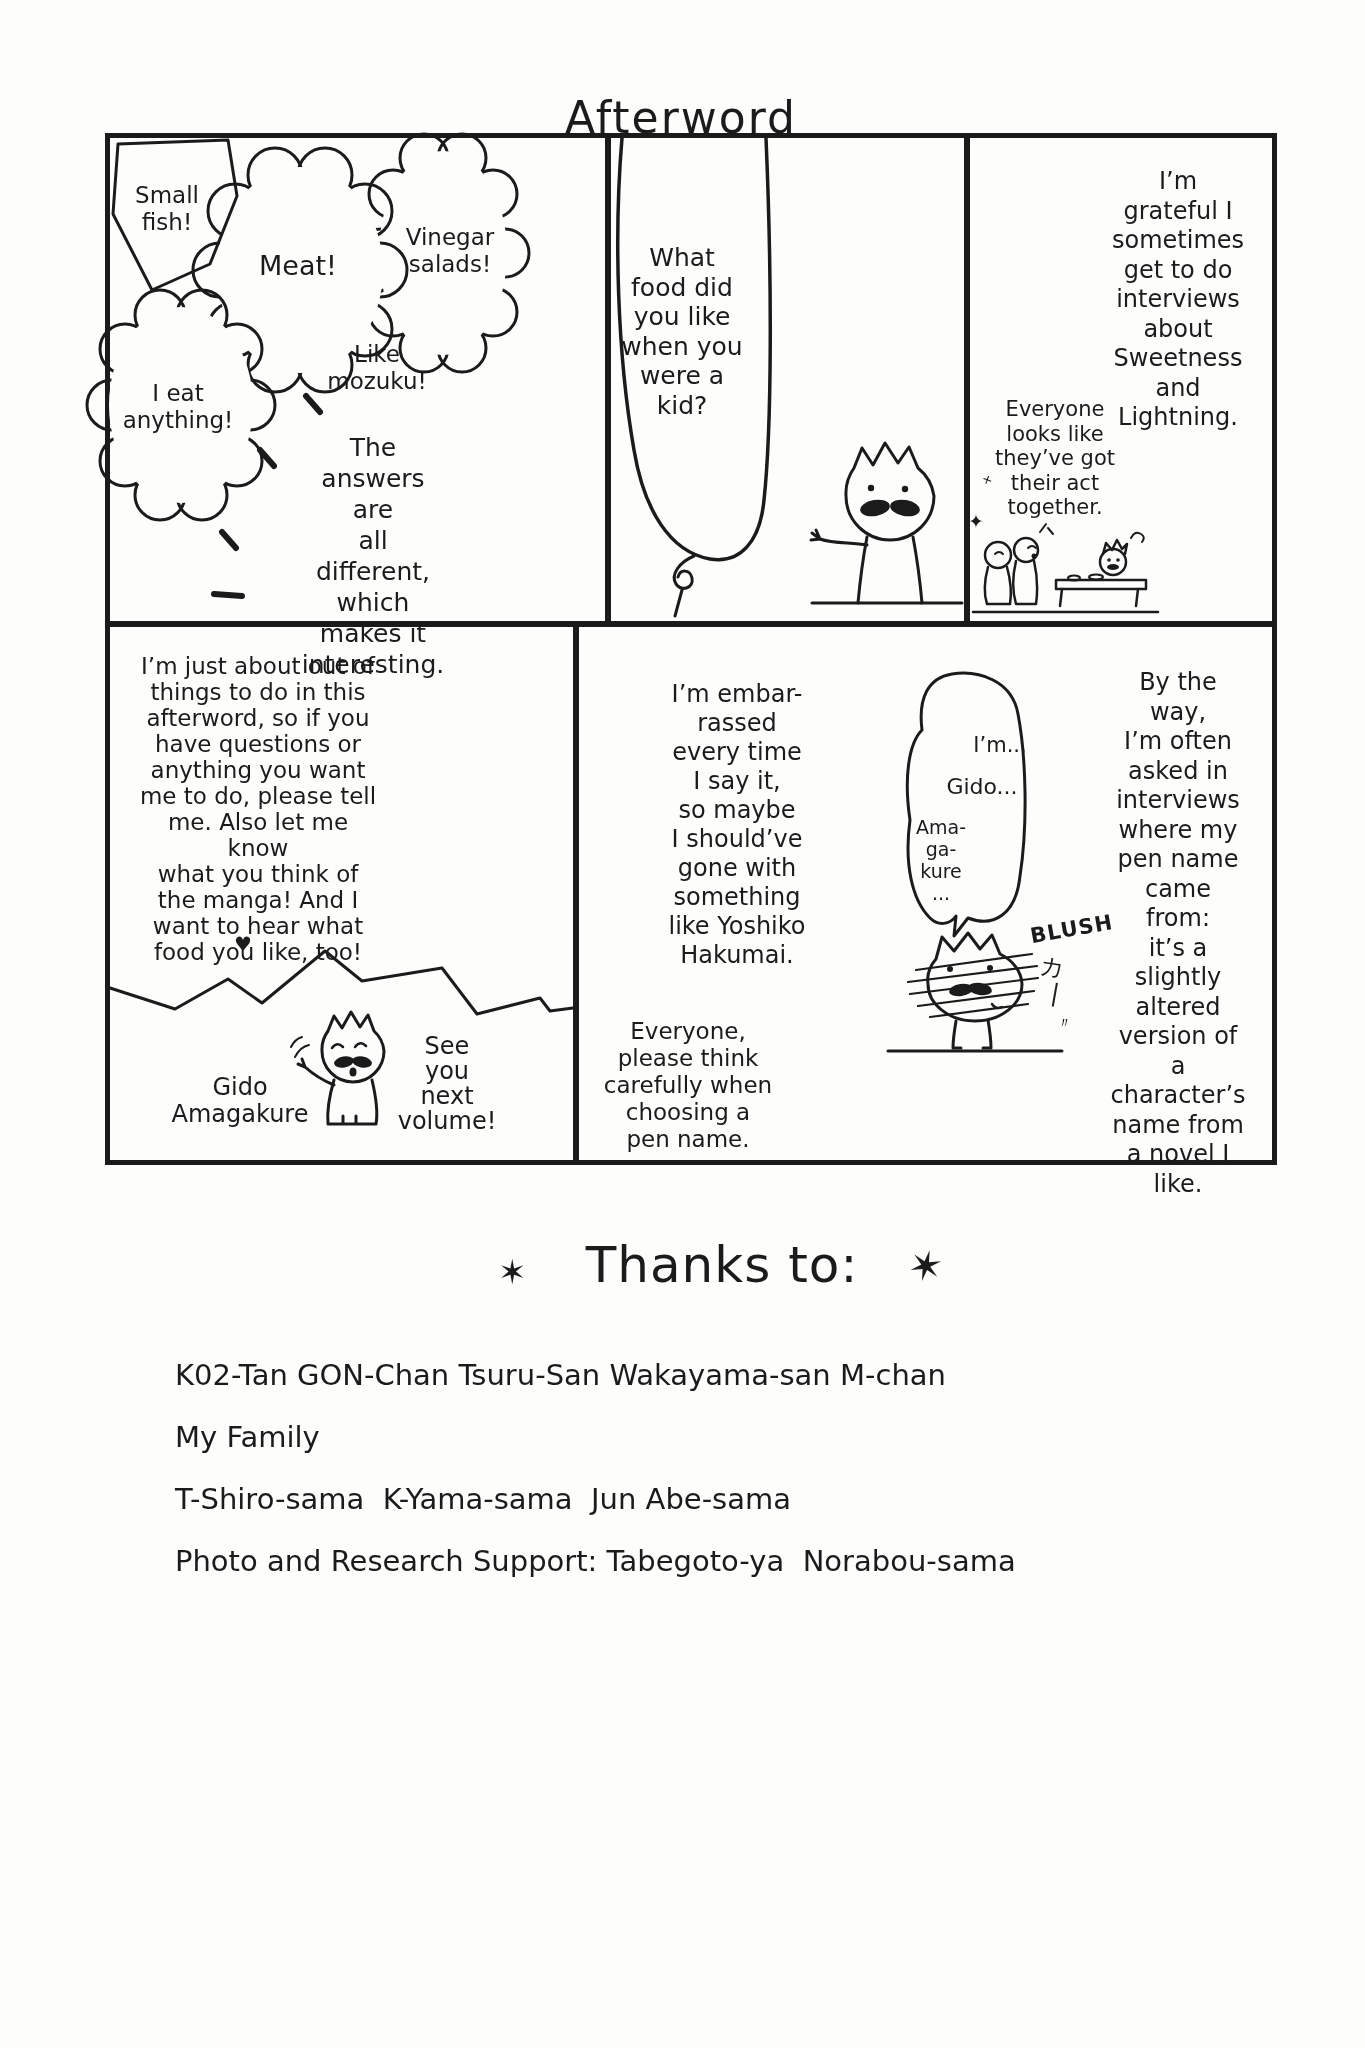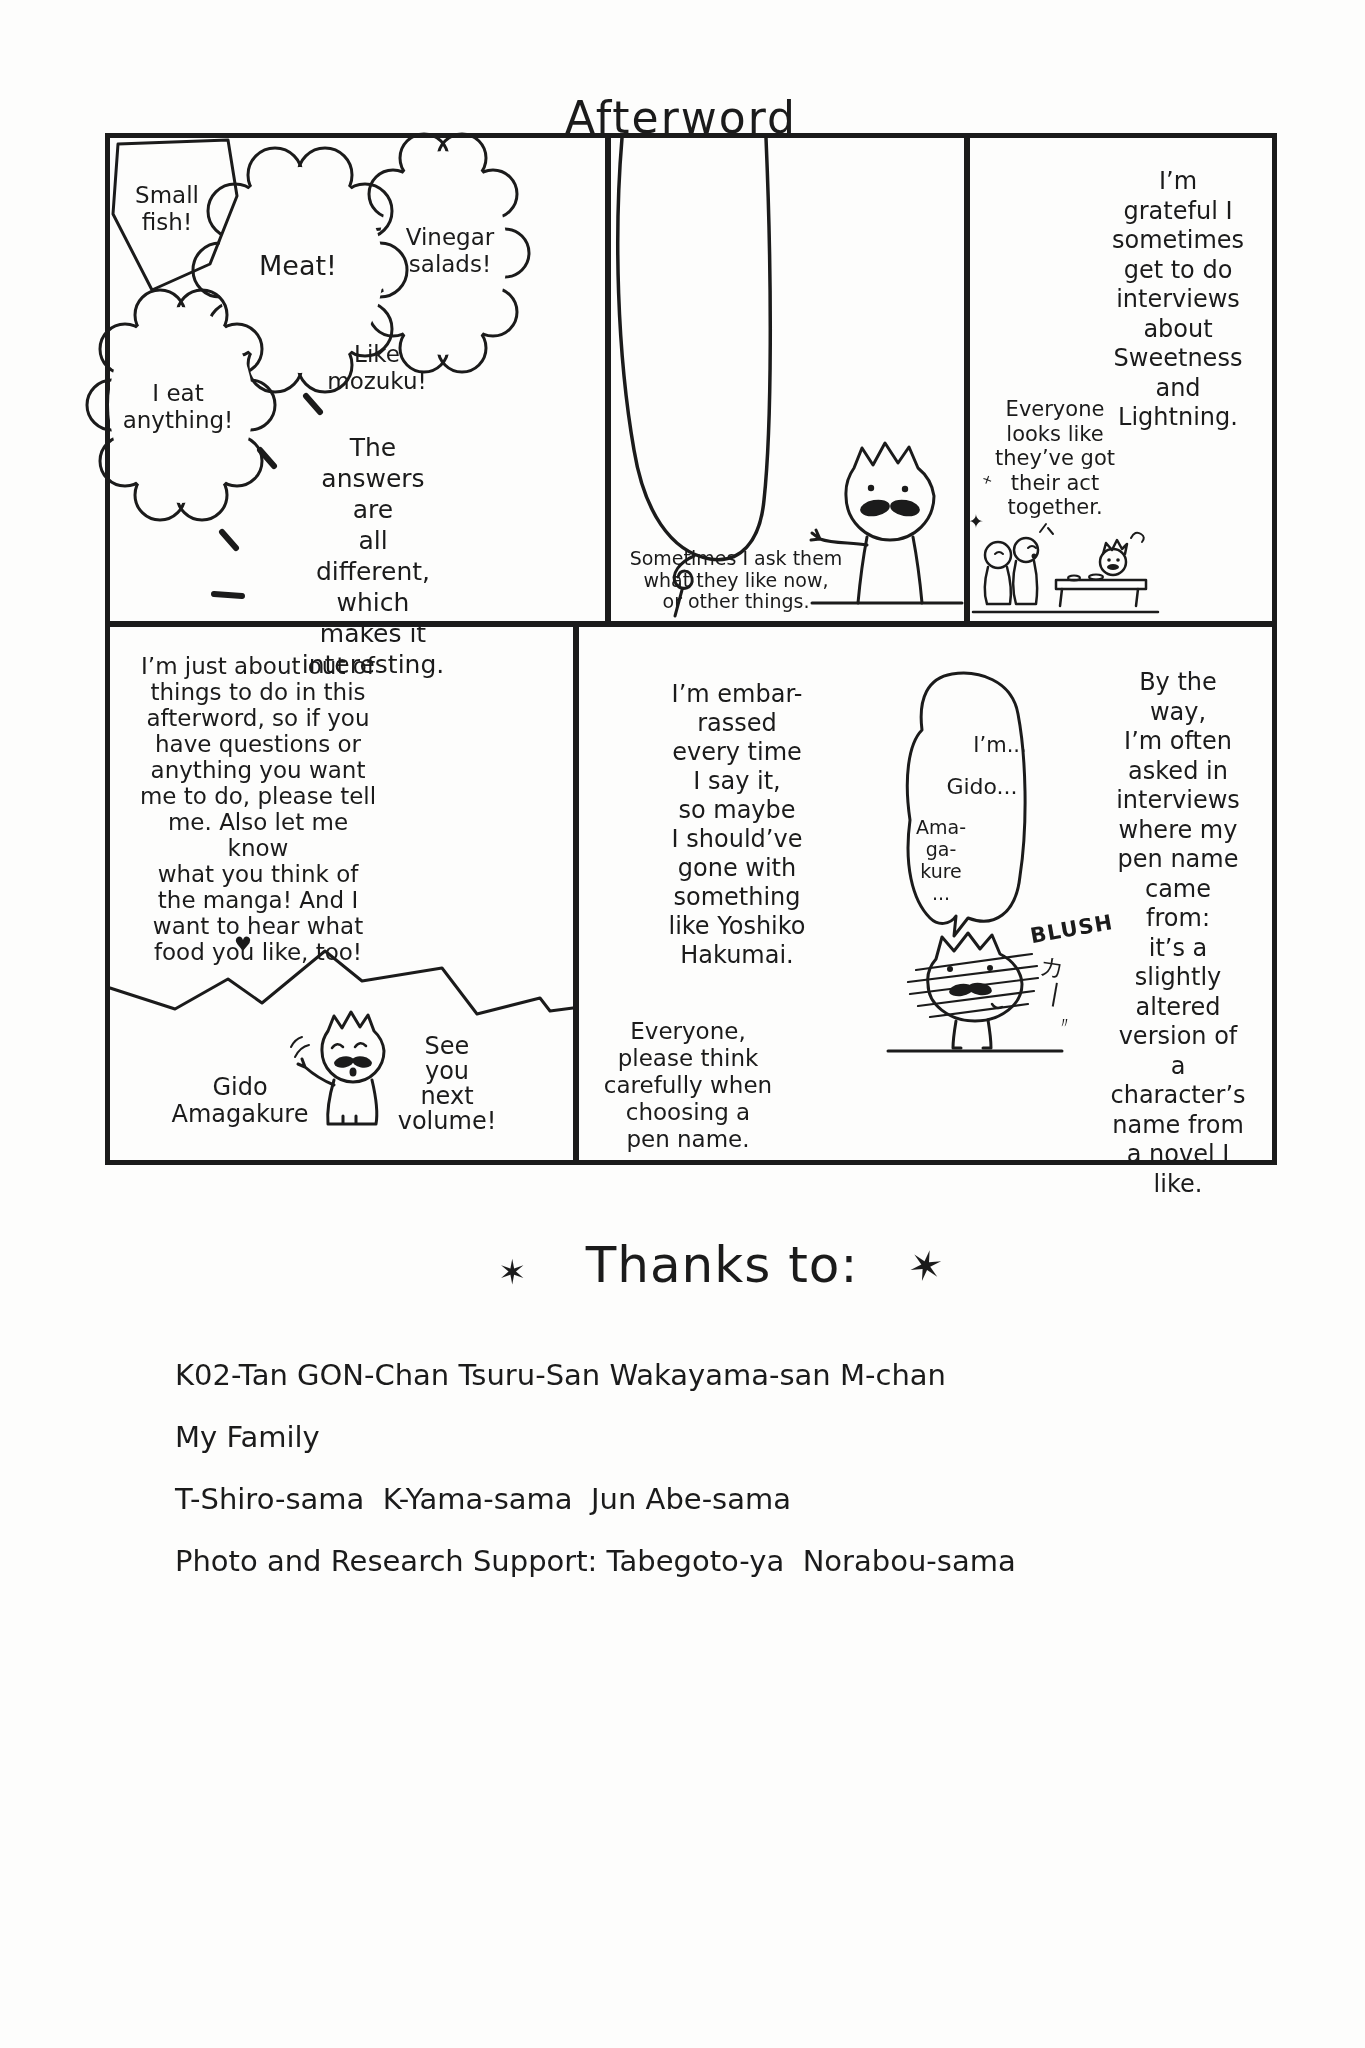--- a/index.html
+++ b/index.html
@@ -110,23 +110,26 @@
           <path class="ink" stroke-width="3" fill="#fdfdfc" d="M36,58 A44,44 0 0 1 44,30 L52,10 L63,27 L75,5 L88,25 L99,9 L108,30 A44,44 0 0 1 124,58 A44,44 0 1 1 36,58 Z"></path>
           <circle cx="61" cy="50" r="3.2" fill="#1b1b1b"></circle>
             <circle cx="95" cy="51" r="3.2" fill="#1b1b1b"></circle>
           <ellipse cx="65" cy="70" rx="15" ry="8" fill="#1b1b1b" transform="rotate(-10 65 70)"></ellipse>
           <ellipse cx="95" cy="70" rx="15" ry="8" fill="#1b1b1b" transform="rotate(10 95 70)"></ellipse>
           <path class="ink" stroke-width="3" d="M57,99 C53,120 50,143 48,165 M103,99 C107,120 110,143 112,165"></path>
           <path class="ink" stroke-width="3" d="M57,107 C42,104 24,106 10,101 M10,101 l-8,-6 M10,101 l-9,1 M10,101 l-4,-9"></path>
           <path class="ink" stroke-width="3" d="M2,165 L152,165"></path>
         </g>
       </svg>
-      <div class="t" style="left:125px;top:410px;font-size:19px;line-height:21.5px;">Sometimes I ask them
-what they like now,
-or other things.</div>
+      <div class="t" style="left:71px;top:105px;font-size:25px;line-height:29.5px;">What
+food did
+you like
+when you
+were a
+kid?</div>
     </div>
 
     <div class="panel" style="left:860px;top:0;width:302px;height:483px;">
       <div class="t" style="left:208px;top:29px;font-size:24px;line-height:29.5px;">I’m
 grateful I
 sometimes
 get to do
 interviews
 about
 Sweetness

